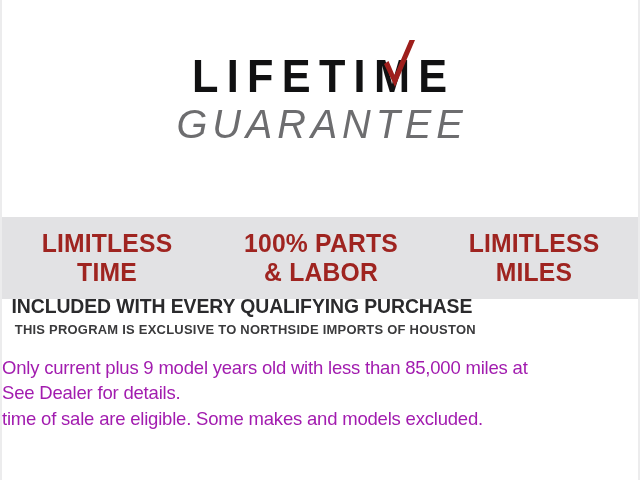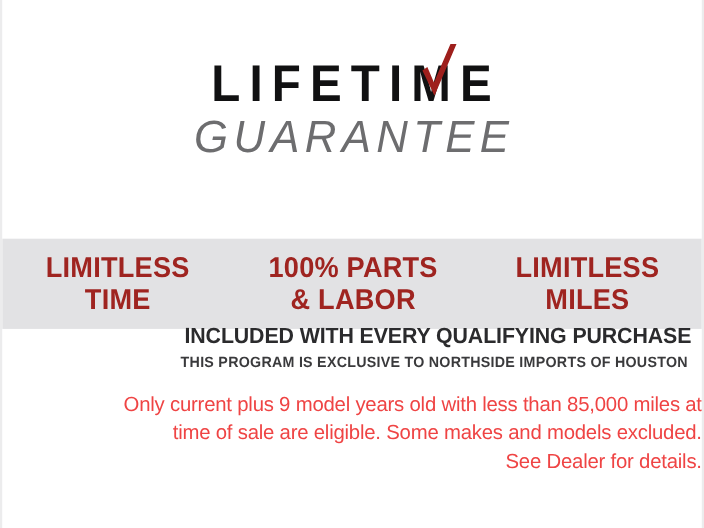--- a/index.html
+++ b/index.html
@@ -108,21 +108,21 @@
   .col-time      { width: 214px; }
   .col-parts     { width: 214px; }
   .col-miles     { width: 212px; }
 
   
   .footer-block {
     position: absolute;
     left: 0;
     right: 0;
     top: 295px;
-    text-align: right;
+    text-align: left;
   }
 
   .headline {
     font-family: "Liberation Sans", sans-serif;
     font-weight: 700;
     font-size: 20px;
     letter-spacing: -0.1px;
     color: #2b2b2d;
     line-height: 1.18;
     transform: scaleX(0.97);
@@ -137,21 +137,21 @@
     color: #3a3a3c;
     line-height: 1.2;
     transform: scaleX(0.96);
   }
 
   .disclaimer {
     margin-top: 17px;
     font-family: "Liberation Sans", sans-serif;
     font-weight: 400;
     font-size: 18.5px;
-    color: #ef4444;
+    color: #a21caf;
     line-height: 1.38;
     letter-spacing: -0.2px;
   }
 
   .disclaimer span {
     display: block;
     white-space: nowrap;
   }
 </style>
 </head>
@@ -186,18 +186,18 @@
       <span class="line-b">MILES</span>
     </div>
 
   </div>
 
   <div class="footer-block">
     <div class="headline">INCLUDED WITH EVERY QUALIFYING PURCHASE</div>
     <div class="subheadline">THIS PROGRAM IS EXCLUSIVE TO NORTHSIDE IMPORTS OF HOUSTON</div>
     <div class="disclaimer">
       <span>Only current plus 9 model years old with less than 85,000 miles at</span>
+      <span>See Dealer for details.</span>
       <span>time of sale are eligible. Some makes and models excluded.</span>
-      <span>See Dealer for details.</span>
     </div>
   </div>
 
 </div>
 
 </body></html>

